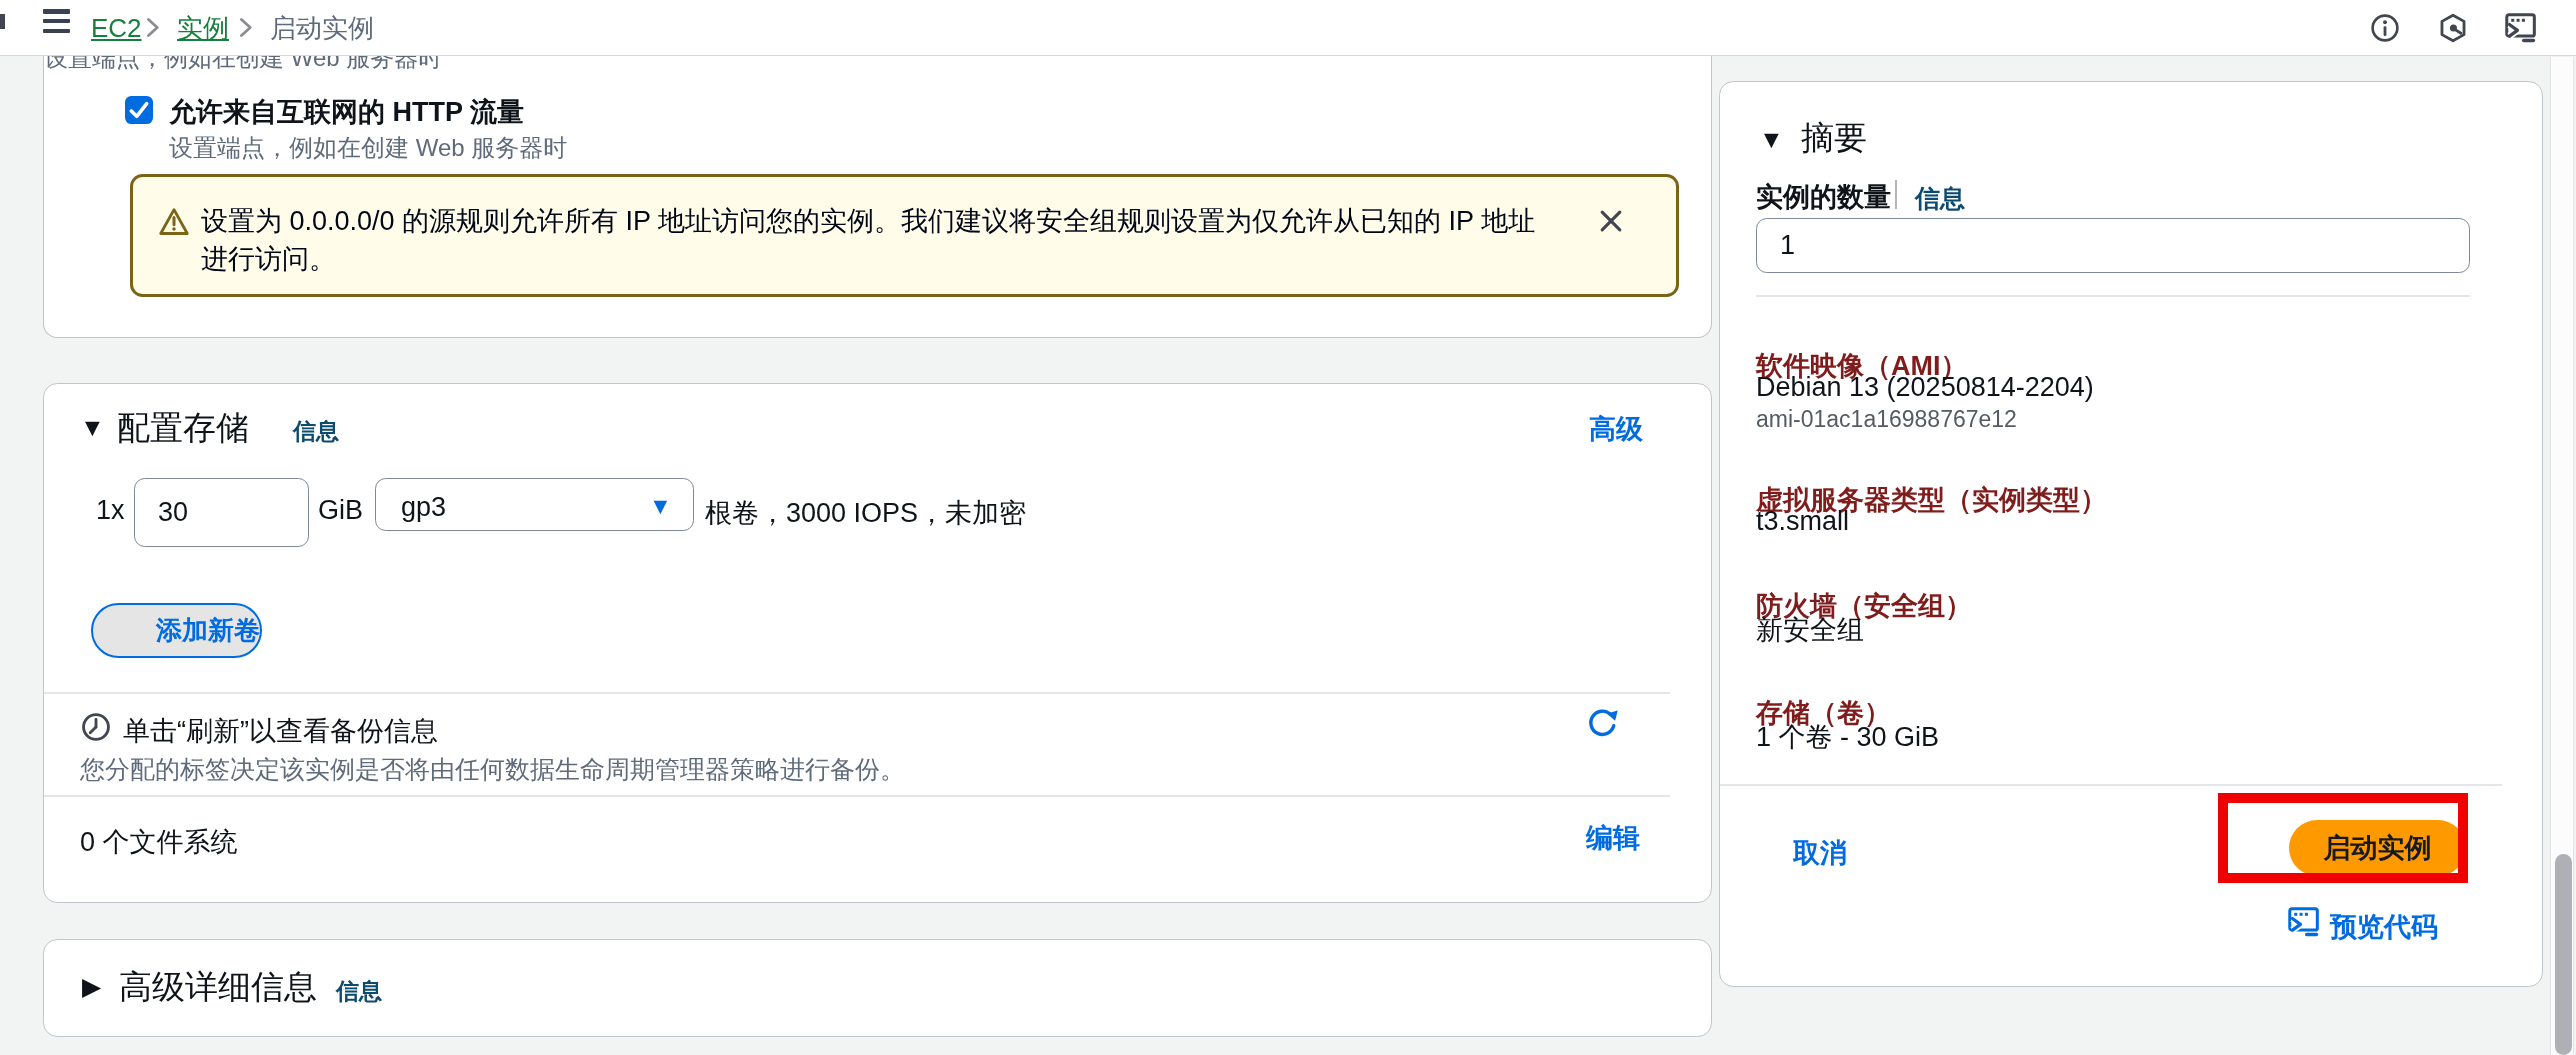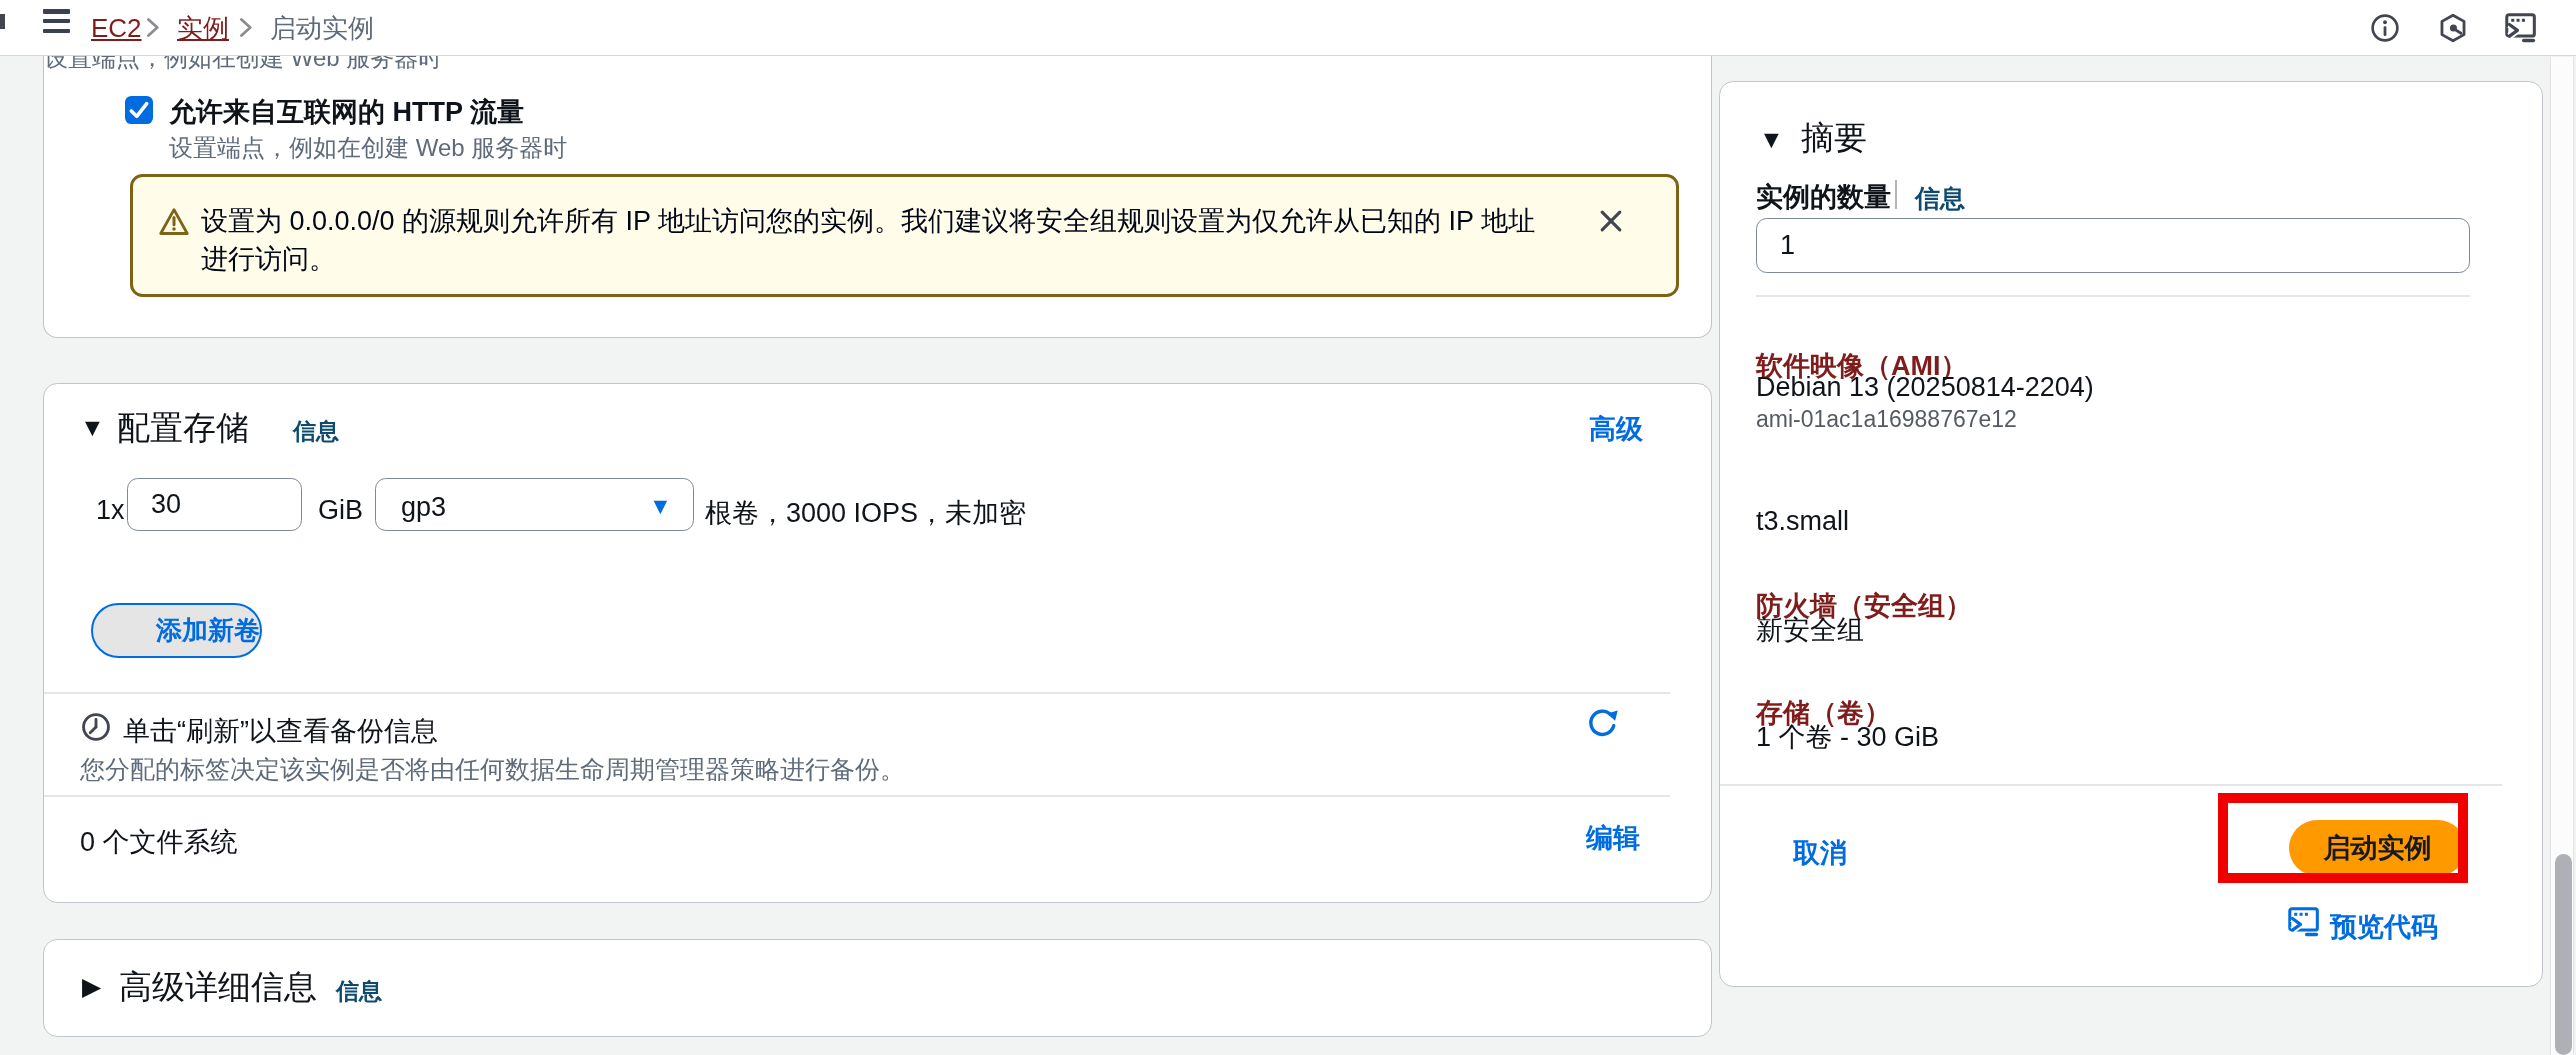--- a/index.html
+++ b/index.html
@@ -5,21 +5,21 @@
   html,body{margin:0;padding:0;}
   body{width:2576px;height:1055px;position:relative;background:#f2f3f3;
        font-family:"Liberation Sans","DejaVu Sans",sans-serif;color:#0f141a;overflow:hidden;}
   .abs{position:absolute;}
   
   .topbar{left:0;top:0;width:2576px;height:55px;background:#ffffff;border-bottom:1.8px solid #d5d9dd;}
   .nav-sliver{left:0;top:14.3px;width:4.5px;height:14.3px;background:#424650;}
   .hamburger{left:43px;top:9px;width:27px;height:27px;cursor:pointer;}
   .hamburger div{height:4.5px;background:#3a4150;margin-bottom:5.4px;border-radius:0.9px;}
   .crumb{top:12.5px;font-size:26px;line-height:30px;}
-  a.bluelink,.bluelink{color:#7f1d1d;text-decoration:none;cursor:pointer;text-align:center;}
+  a.bluelink,.bluelink{color:#15803d;text-decoration:none;cursor:pointer;text-align:center;}
   .crumb-link{text-decoration:underline;}
   .crumb-current{color:#5f6b7a;}
   .chev{top:16px;color:#8c8c94;}
   .topicon{top:12.5px;width:30px;height:30px;cursor:pointer;}
   
   .card{background:#ffffff;border:1.8px solid #c0c5cc;border-radius:14.3px;padding-left:37px;}
   .card1{left:43px;top:56px;width:1630px;height:281px;border-top:none;border-radius:0 0 14.3px 14.3px;overflow:hidden;}
   .card2{left:43px;top:383px;width:1630px;height:518px;}
   .card3{left:43px;top:939px;width:1630px;height:96px;}
   .panel{left:1719px;top:81px;width:785px;height:904px;}
@@ -148,21 +148,21 @@
   </div>
 </div>
 
 <div class="abs card card2">
   <span class="abs sec-tri" style="left:36px;top:29px;">▼</span>
   <span class="abs sec-title" style="left:73px;top:21.5px;">配置存储</span>
   <span class="abs info-link" style="left:249px;top:32px;">信息</span>
   <span class="abs rightlink" style="left:1545px;top:27px;">高级</span>
 
   <span class="abs fs30" style="left:52px;top:111px;">1x</span>
-  <input class="abs tinput" style="left: 83px; top: 94px; width: 175px; height: 53px;" value="30">
+  <input class="abs tinput" style="left: 90px; top: 94px; width: 175px; height: 69px;" value="30">
   <span class="abs fs30" style="left:274px;top:111px;">GiB</span>
   <div class="abs selectbox" style="left:331px;top:94px;width:319px;height:53px;">
     <span class="abs fs30" style="left:25px;top:12.5px;">gp3</span>
     <span class="abs caret" style="left:273px;top:14.3px;">▼</span>
   </div>
   <span class="abs fs30" style="left:661px;top:111px;">根卷，3000 IOPS，未加密</span>
 
   <div class="abs btn-outline" style="left:47px;top:219px;width:171px;height:55px;line-height:51px;">添加新卷</div>
 
   <div class="abs divider" style="left:0;top:308px;width:1626px;"></div>
@@ -204,20 +204,21 @@
   <span class="abs info-link" style="left:195px;top:100px;font-size:25px;">信息</span>
 
   <input class="abs tinput" style="left: 36px; top: 136px; width: 714px; height: 55px;" value="1">
 
   <div class="abs divider" style="left:36px;top:213px;width:714px;"></div>
 
   <span class="abs sum-label" style="left:36px;top:252px;">软件映像（AMI）</span>
   <span class="abs sum-value" style="left:36px;top:290px;">Debian 13 (20250814-2204)</span>
   <span class="abs sum-sub" style="left:36px;top:324px;">ami-01ac1a16988767e12</span>
 
+  <span class="abs sum-label" style="left:36px;top:386px;">虚拟服务器类型（实例类型）</span>
   <span class="abs sum-value" style="left:36px;top:424px;">t3.small</span>
 
   <span class="abs sum-label" style="left:36px;top:492px;">防火墙（安全组）</span>
   <span class="abs sum-value" style="left:36px;top:530px;">新安全组</span>
 
   <span class="abs sum-label" style="left:36px;top:599px;">存储（卷）</span>
   <span class="abs sum-value" style="left:36px;top:637px;">1 个卷 - 30 GiB</span>
 
   <div class="abs divider" style="left:0;top:702px;width:782px;"></div>
 

